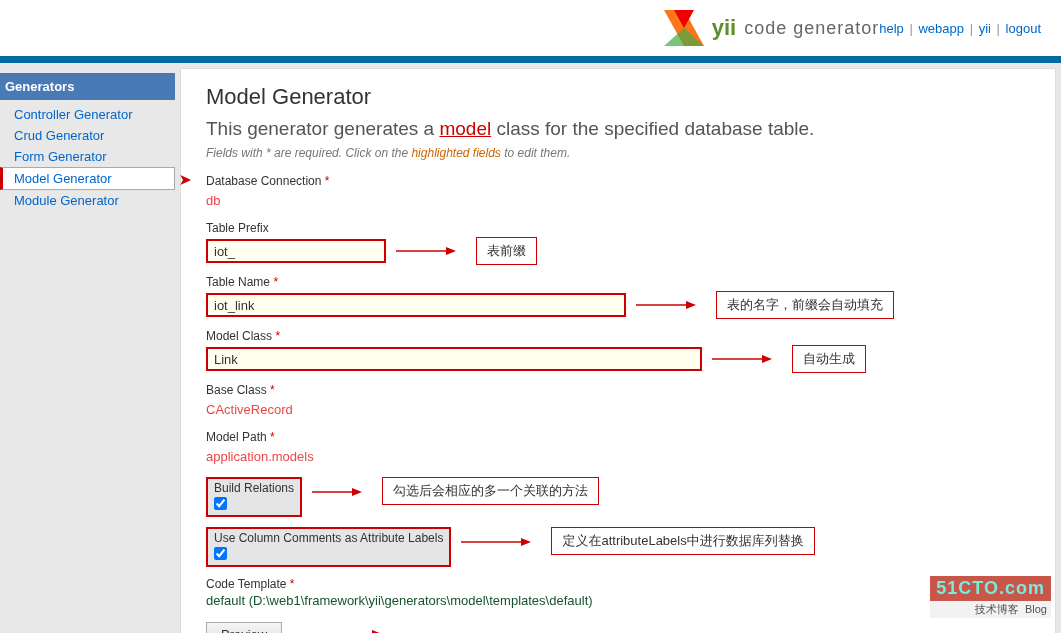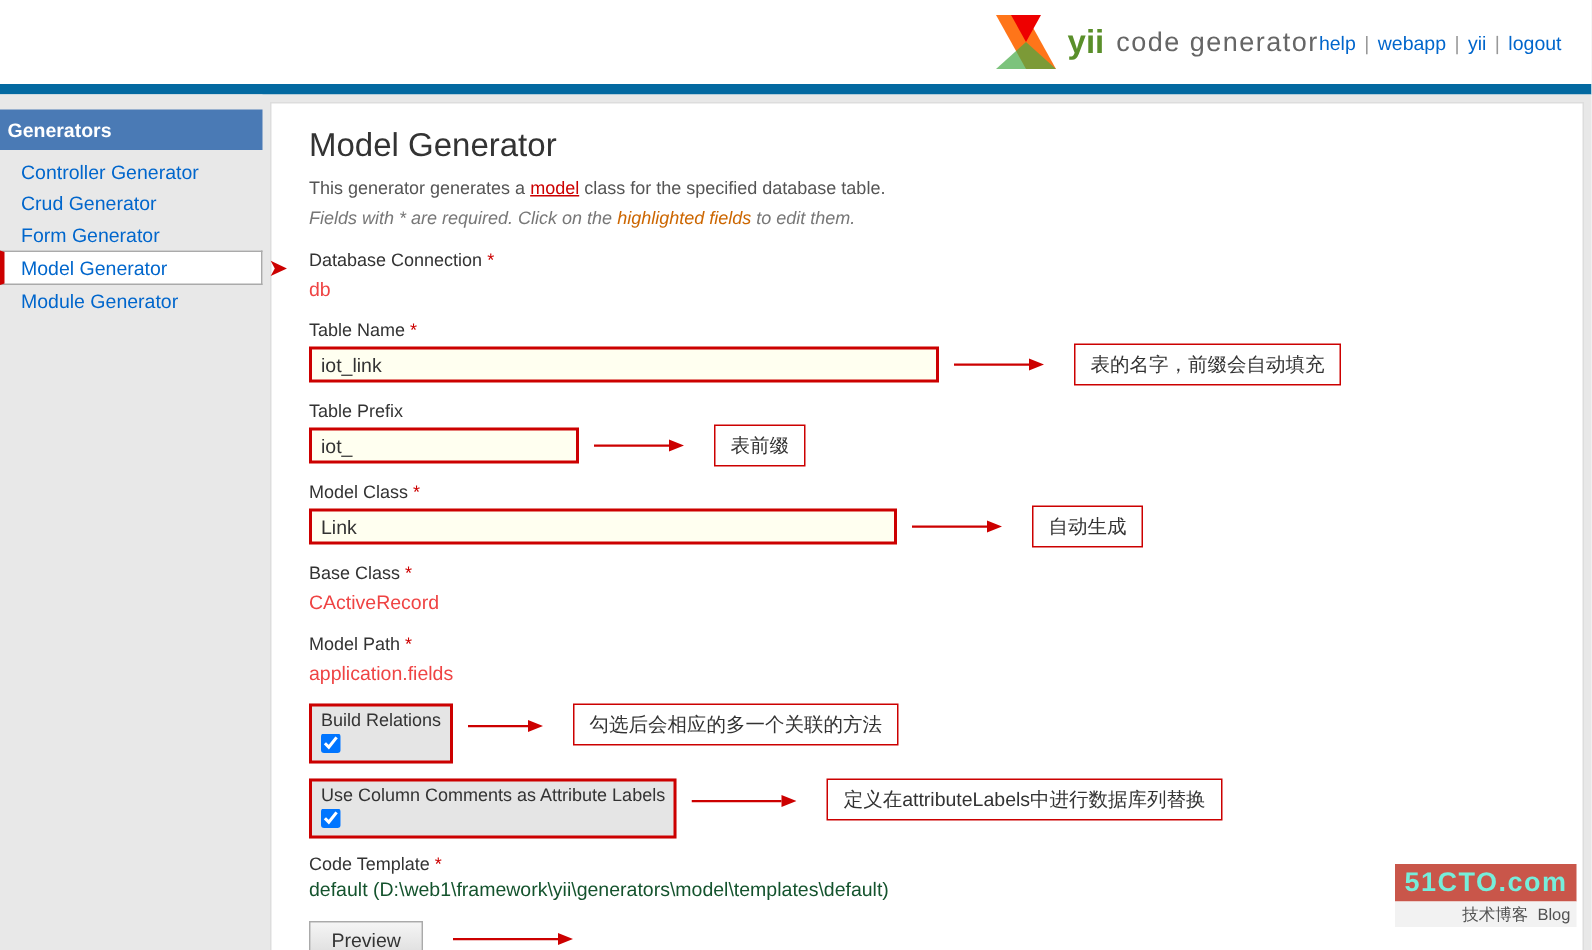--- a/index.html
+++ b/index.html
@@ -100,21 +100,21 @@
       margin: 5px;
       border: 1px solid #ddd;
     }
     .page-title {
       font-size: 22px;
       color: #333;
       font-weight: normal;
       margin-bottom: 8px;
     }
     .description {
-      font-size: 12px;
+      font-size: 19px;
       color: #555;
       margin-bottom: 6px;
     }
     .description .model-link {
       color: #cc0000;
     }
     .hint-text {
       font-size: 12px;
       color: #777;
       font-style: italic;
@@ -286,55 +286,55 @@
 
     <div class="form-group">
       <label class="form-label">
         <span>Database Connection</span>
         <span class="required"> *</span>
       </label>
       <div class="form-value">db</div>
     </div>
 
     <div class="form-group">
+      <label class="form-label">Table Prefix</label>
+      <div style="display:flex;align-items:center;gap:10px;">
+        <input type="text" class="form-input highlighted-border" style="width: 180px;" value="iot_">
+
+        <svg width="60" height="20">
+          <line x1="0" y1="10" x2="50" y2="10" stroke="#cc0000" stroke-width="1.5"></line>
+          <polygon points="50,6 60,10 50,14" fill="#cc0000"></polygon>
+        </svg>
+        <div class="annotation-chinese">表前缀</div>
+      </div>
+    </div>
+
+    <div class="form-group">
       <label class="form-label">
         <span>Table Name</span>
         <span class="required"> *</span>
       </label>
       <div style="display:flex;align-items:center;gap:10px;">
         <input type="text" class="form-input highlighted-border" style="width: 420px;" value="iot_link">
 
         <svg width="60" height="20">
           <line x1="0" y1="10" x2="50" y2="10" stroke="#cc0000" stroke-width="1.5"></line>
           <polygon points="50,6 60,10 50,14" fill="#cc0000"></polygon>
         </svg>
         <div class="annotation-chinese">表的名字，前缀会自动填充</div>
       </div>
     </div>
 
     <div class="form-group">
-      <label class="form-label">Table Prefix</label>
+      <label class="form-label">
+        <span>Model Class</span>
+        <span class="required"> *</span>
+      </label>
       <div style="display:flex;align-items:center;gap:10px;">
-        <input type="text" class="form-input highlighted-border" style="width: 180px;" value="iot_">
-
-        <svg width="60" height="20">
-          <line x1="0" y1="10" x2="50" y2="10" stroke="#cc0000" stroke-width="1.5"></line>
-          <polygon points="50,6 60,10 50,14" fill="#cc0000"></polygon>
-        </svg>
-        <div class="annotation-chinese">表前缀</div>
-      </div>
-    </div>
-
-    <div class="form-group">
-      <label class="form-label">
-        <span>Model Class</span>
-        <span class="required"> *</span>
-      </label>
-      <div style="display:flex;align-items:center;gap:10px;">
-        <input type="text" class="form-input highlighted-border" style="width: 392px;" value="Link">
+        <input type="text" class="form-input highlighted-border" style="width: 496px;" value="Link">
         <svg width="60" height="20">
           <line x1="0" y1="10" x2="50" y2="10" stroke="#cc0000" stroke-width="1.5"></line>
           <polygon points="50,6 60,10 50,14" fill="#cc0000"></polygon>
         </svg>
         <div class="annotation-chinese">自动生成</div>
       </div>
     </div>
 
     <div class="form-group">
       <label class="form-label">
@@ -342,21 +342,21 @@
         <span class="required"> *</span>
       </label>
       <div class="form-value">CActiveRecord</div>
     </div>
 
     <div class="form-group">
       <label class="form-label">
         <span>Model Path</span>
         <span class="required"> *</span>
       </label>
-      <div class="form-value">application.fields</div>
+      <div class="form-value">application.models</div>
     </div>
 
     <div class="form-group">
       <div style="display:flex;align-items:flex-start;gap:10px;">
         <div class="checkbox-group">
           <label>Build Relations</label>
           <input type="checkbox" checked="" style="">
         </div>
         <svg width="50" height="30">
           <line x1="0" y1="15" x2="40" y2="15" stroke="#cc0000" stroke-width="1.5"></line>

